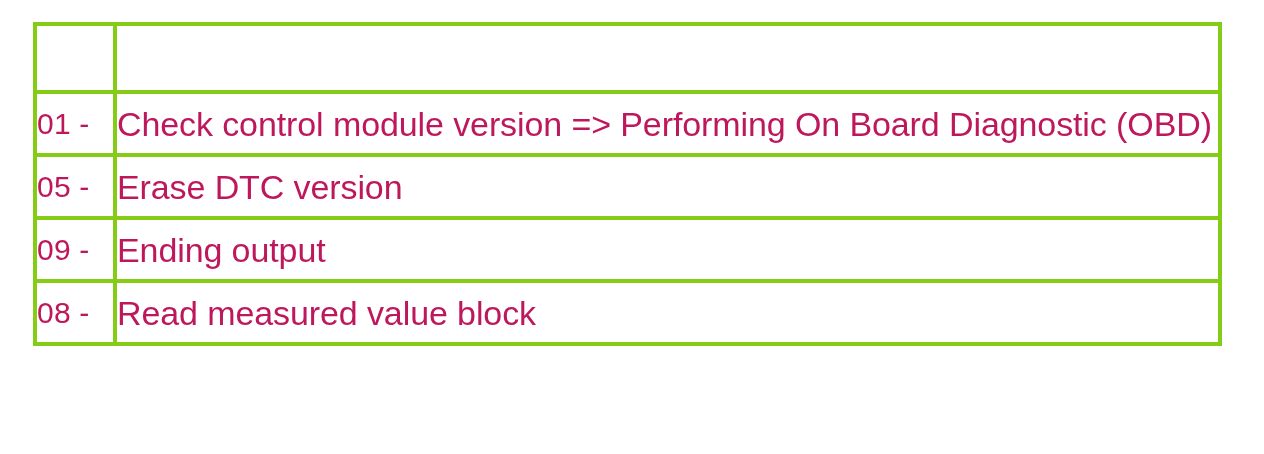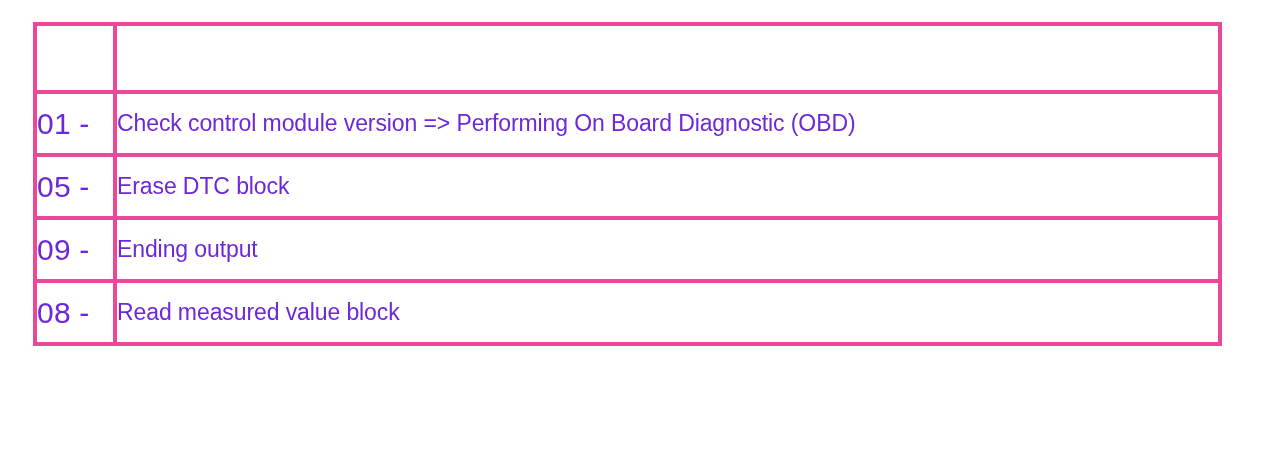--- a/index.html
+++ b/index.html
@@ -26,25 +26,25 @@
     position: absolute;
     left: 33px;
     top: 22px;
     width: 1185px;
     border-collapse: collapse;
     table-layout: fixed;
     background: #ffffff;
   }
 
   #function-table td {
-    border: 4px solid #ec4899;
+    border: 4px solid #84cc16;
     background: #ffffff;
     padding: 0;
     vertical-align: middle;
-    color: #6d28d9;
+    color: #be185d;
   }
 
   
   col.col-code  { width: 80px; }
   col.col-desc  { width: 1105px; }
 
   
   tr.header-row td {
     height: 64px;
   }
@@ -57,21 +57,21 @@
   .cell-code {
     font-size: 30px;
     font-weight: 500;
     letter-spacing: 0.2px;
     padding: 0 0 0 9px;
     white-space: nowrap;
     line-height: 1;
   }
 
   .cell-desc {
-    font-size: 23px;
+    font-size: 34px;
     font-weight: 500;
     letter-spacing: -0.1px;
     padding: 0 0 0 11px;
     white-space: nowrap;
     overflow: hidden;
     line-height: 1;
   }
 
   .empty-cell {
     font-size: 30px;
@@ -96,21 +96,21 @@
 
       <tr class="data-row">
         <td class="cell-code">01 -</td>
         <td class="cell-desc">Check control module version =&gt; Performing On Board Diagnostic (OBD)</td>
       </tr>
 
 
 
       <tr class="data-row">
         <td class="cell-code">05 -</td>
-        <td class="cell-desc">Erase DTC block</td>
+        <td class="cell-desc">Erase DTC version</td>
       </tr>
 
       <tr class="data-row">
         <td class="cell-code">09 -</td>
         <td class="cell-desc">Ending output</td>
       </tr>
 
       <tr class="data-row">
         <td class="cell-code">08 -</td>
         <td class="cell-desc">Read measured value block</td>

